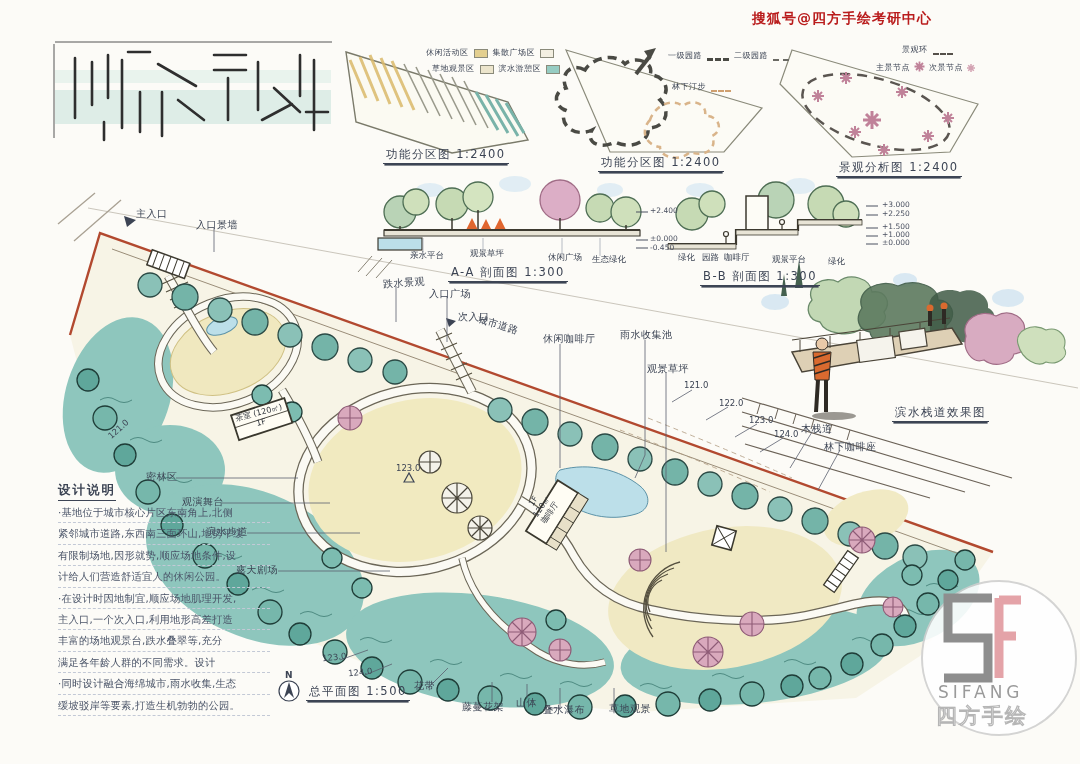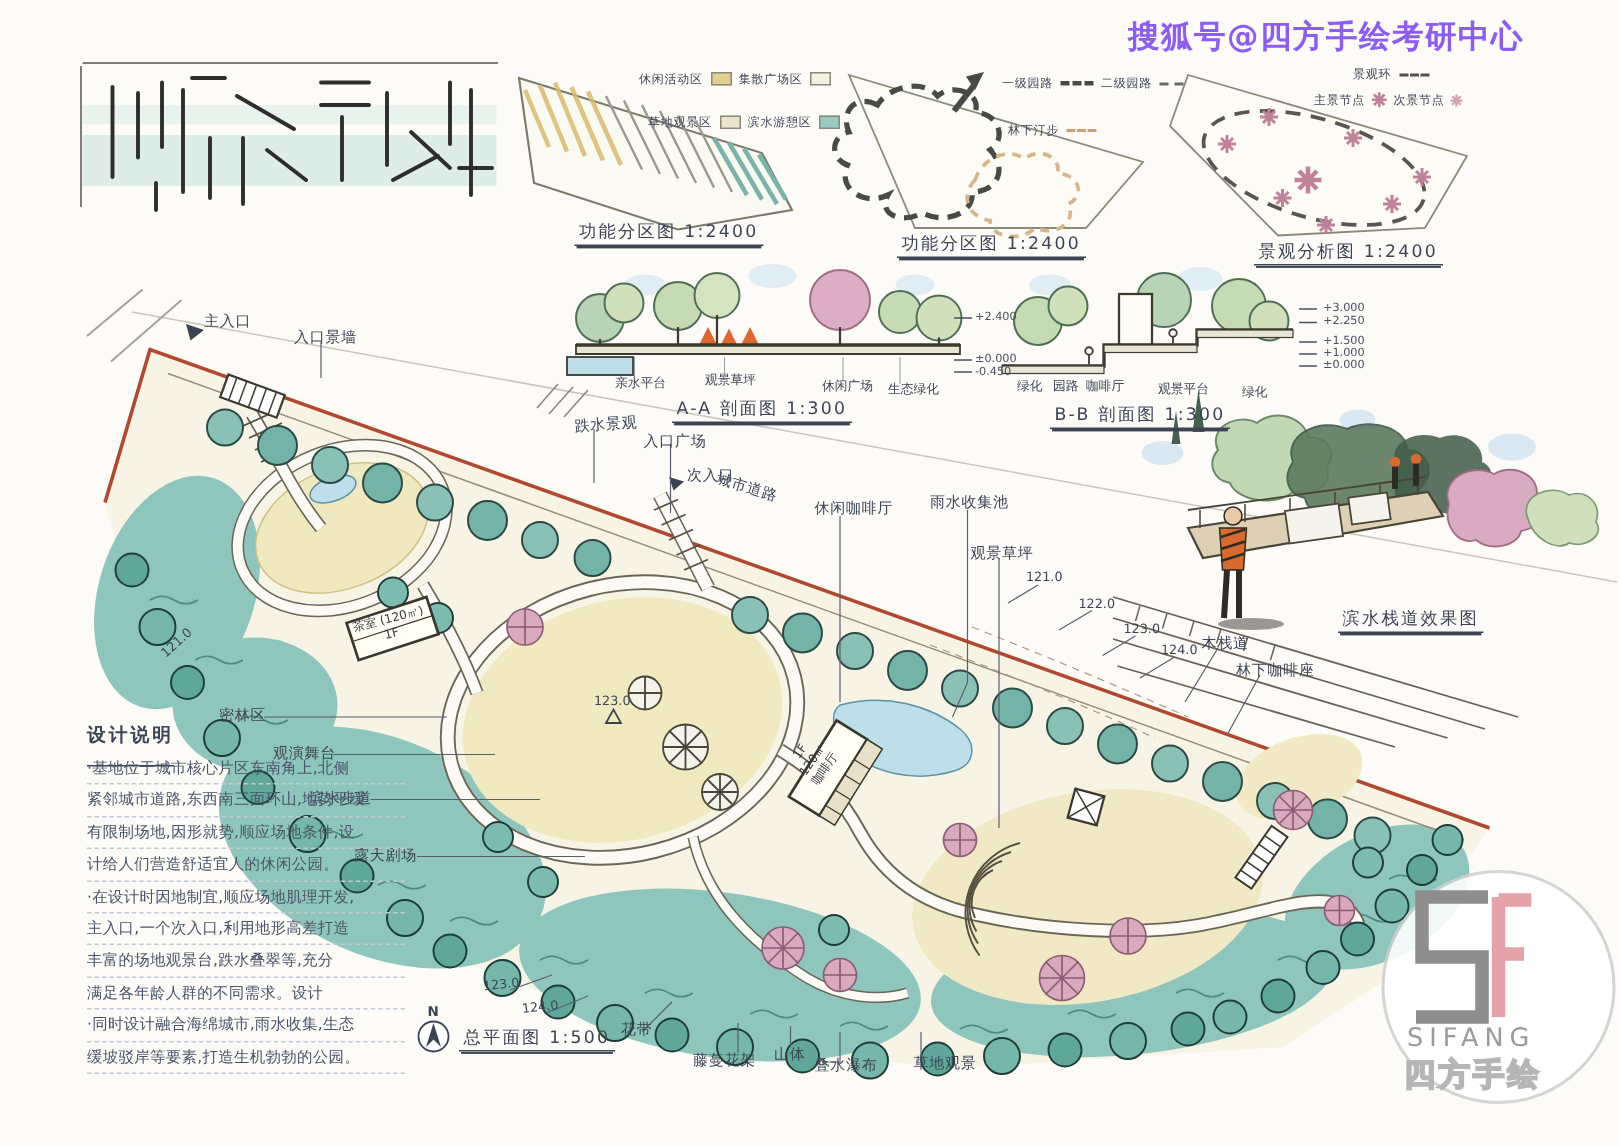--- a/index.html
+++ b/index.html
@@ -4,34 +4,34 @@
 <style>
   html,body{margin:0;padding:0;background:#e8e8e8}
   .stage{position:relative;width:1080px;height:764px;background:#fcfbf7;overflow:hidden;
          font-family:"DejaVu Sans",sans-serif;color:#3c4454}
   .abs{position:absolute;white-space:nowrap}
   .lbl{font-size:10px;letter-spacing:.5px}
   .sm{font-size:8.5px}
   .elev{font-size:7.5px;color:#4a5060}
   .cap{font-size:11.5px;letter-spacing:1.5px;border-bottom:1.3px solid #3c4454;
        box-shadow:0 3px 0 -1.4px #3c4454;padding:0 3px 1px}
-  .legend{font-size:8px;display:flex;gap:3px;align-items:center;letter-spacing:.5px}
+  .legend{font-size:8px;display:flex;gap:3px;align-items:flex-end;letter-spacing:.5px}
   .sw{display:inline-block;width:12px;height:7px;border:1px solid #8a8a7a;margin:0 2px}
   .dashThick{display:inline-block;width:22px;height:0;border-top:3px dashed #4a4a44;margin:0 2px}
   .dashThin{display:inline-block;width:16px;height:0;border-top:2px dashed #6a6a64;margin:0 2px}
   .dashTan{display:inline-block;width:20px;height:0;border-top:2px dashed #cf9f6f;margin:0 2px}
   .dashDark{display:inline-block;width:20px;height:0;border-top:2px dashed #55504a;margin:0 2px}
-  .noteshead{font-size:12.5px;font-weight:bold;letter-spacing:2px;border-bottom:1.5px solid #3c4454;padding-bottom:11px}
+  .noteshead{font-size:12.5px;font-weight:bold;letter-spacing:2px;border-bottom:1.5px solid #3c4454;padding-bottom:1px}
   .notes{width:212px}
   .notes div{font-size:10.3px;line-height:20.4px;letter-spacing:.2px;color:#4a5468;
              border-bottom:1px dashed #c3c9d6;white-space:nowrap;overflow:hidden}
   .cafe{font-size:8px;line-height:10px;text-align:center;color:#33383f}
-  .watermark{font-size:21px;font-weight:bold;color:#8b5cf6;letter-spacing:1px}
+  .watermark{font-size:14px;font-weight:bold;color:#b91c1c;letter-spacing:1px}
   .logo-latin{font-size:17px;letter-spacing:4px;color:#9a9a9a}
-  .logo-cn{font-size:21px;font-weight:bold;color:#fff;-webkit-text-stroke:1.2px #b5b5b5;text-shadow:0 0 1px #c5c5c5;letter-spacing:2px}
+  .logo-cn{font-size:21px;font-weight:normal;color:#fff;-webkit-text-stroke:1.2px #b5b5b5;text-shadow:0 0 1px #c5c5c5;letter-spacing:2px}
   .north{font-size:9px;font-weight:bold}
   svg{position:absolute;left:0;top:0}
 </style>
 </head>
 <body>
 
 <div class="stage">
 
 <svg width="1080" height="764" viewBox="0 0 1080 764">
 
@@ -381,21 +381,21 @@
 
 <div class="abs watermark" style="left:752px;top:10px">搜狐号@四方手绘考研中心</div>
 
 <div class="abs cap" style="left:383px;top:147px">功能分区图 1:2400</div>
 <div class="abs legend" style="left:426px;top:47px">
   <span>休闲活动区</span>
   <span class="sw" style="background:#e3cf8f"></span>
   <span>集散广场区</span>
   <span class="sw" style="background:#f3efe1"></span>
 </div>
-<div class="abs legend" style="left:432px;top:76px">
+<div class="abs legend" style="left:432px;top:63px">
   <span>草地观景区</span>
   <span class="sw" style="background:#ece5cc"></span>
   <span>滨水游憩区</span>
   <span class="sw" style="background:#96ccc2"></span>
 </div>
 
 <div class="abs cap" style="left:598px;top:155px">功能分区图 1:2400</div>
 <div class="abs legend" style="left:668px;top:50px">
   <span>一级园路</span>
   <span class="dashThick"></span>

